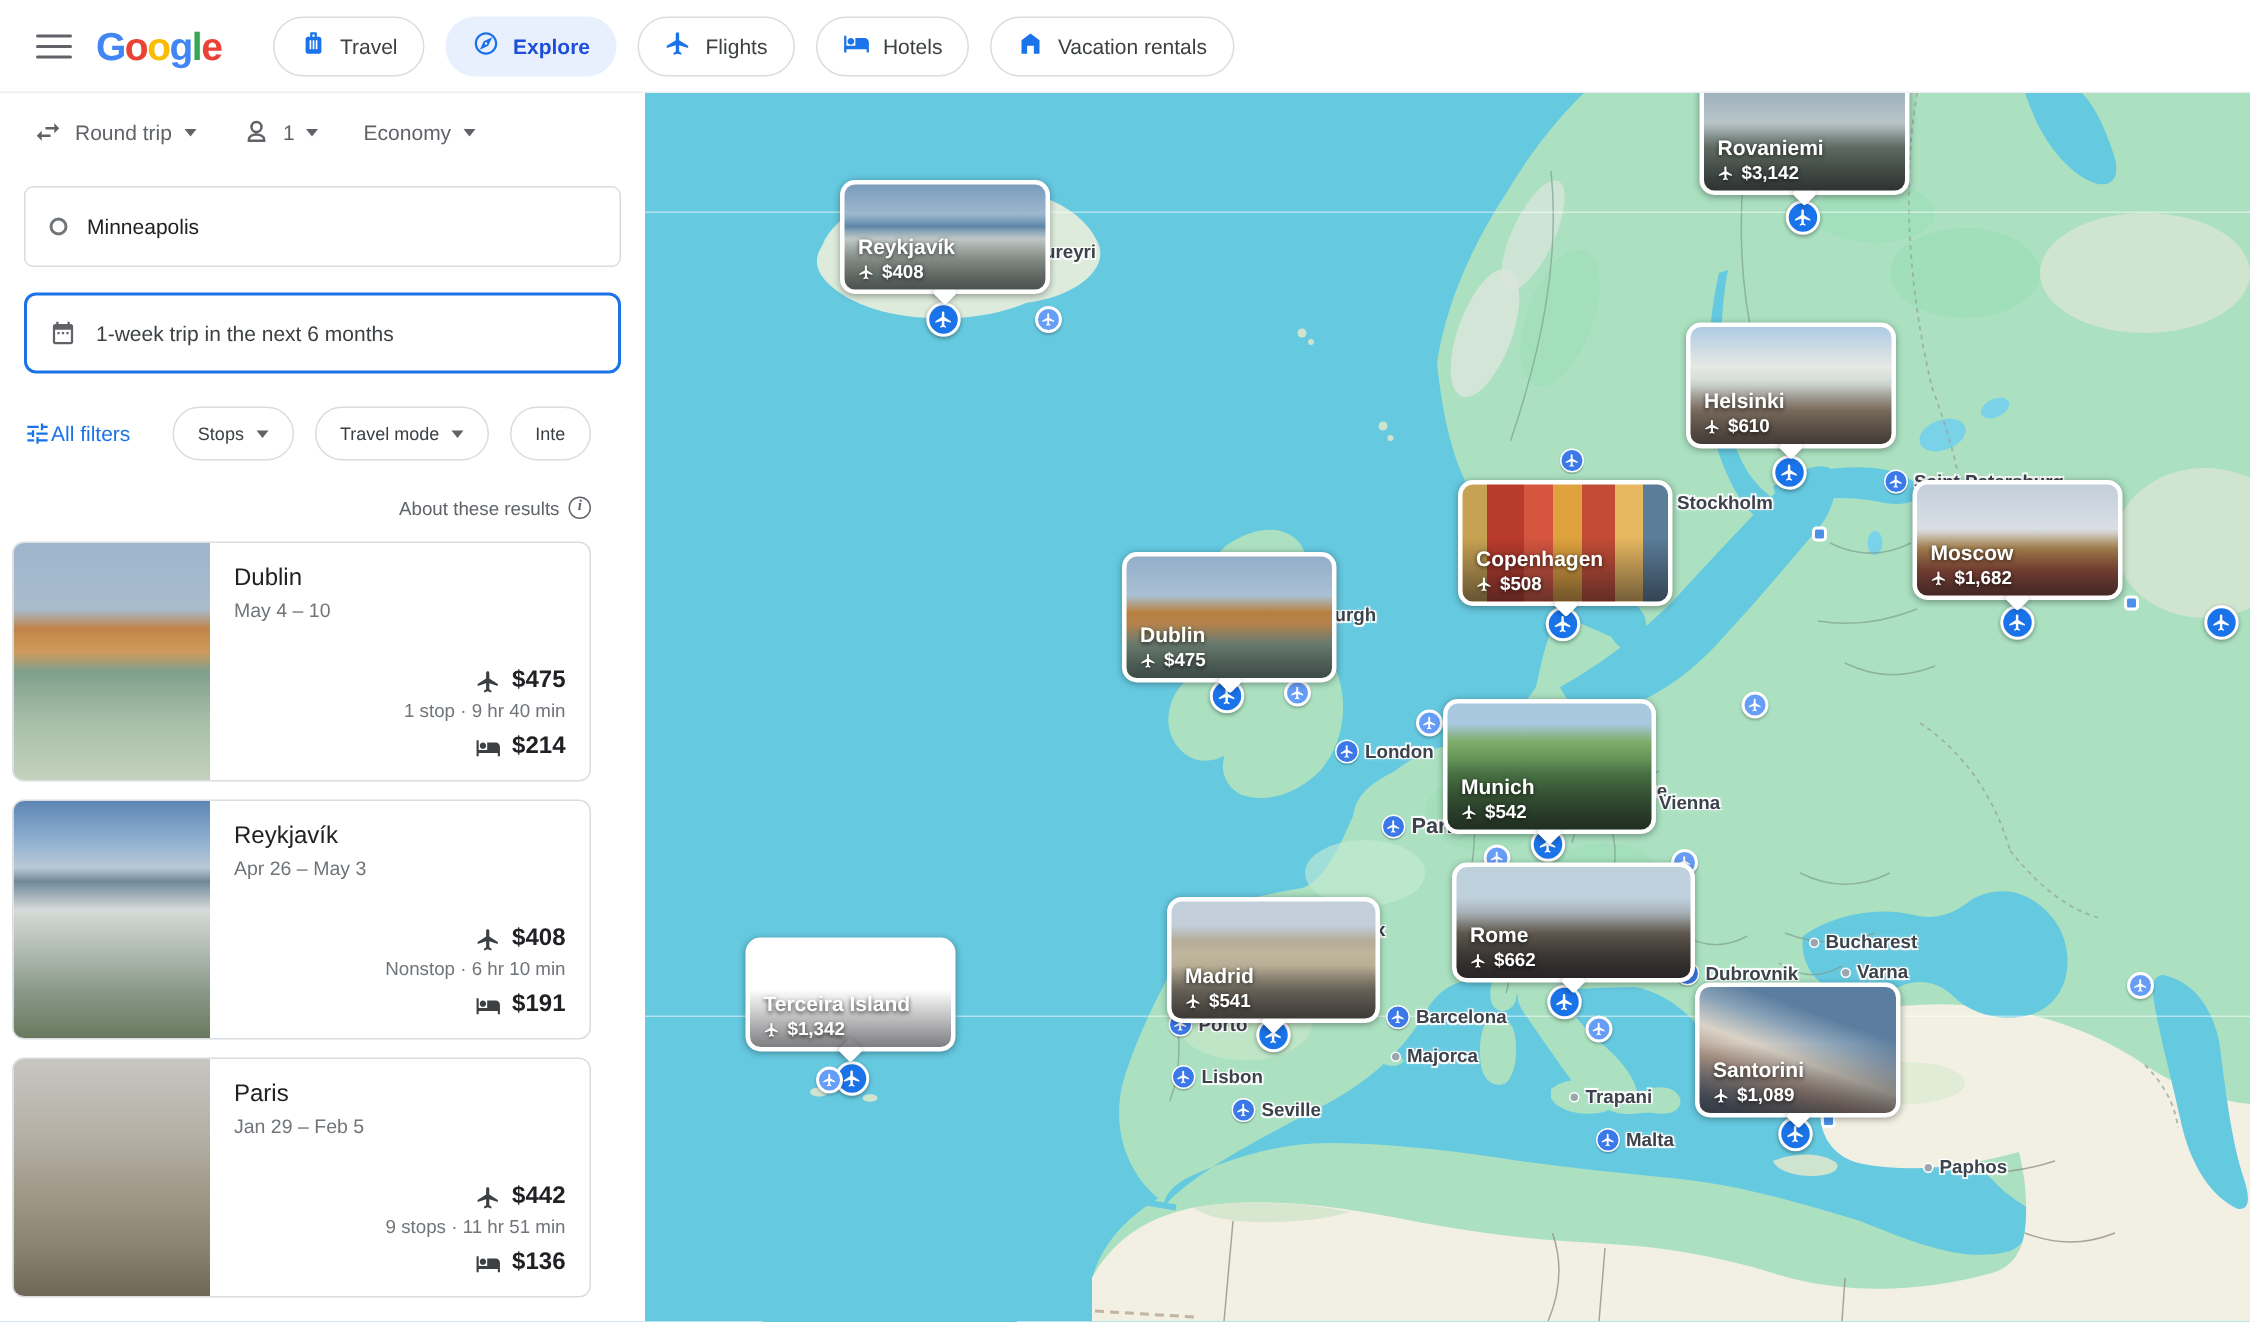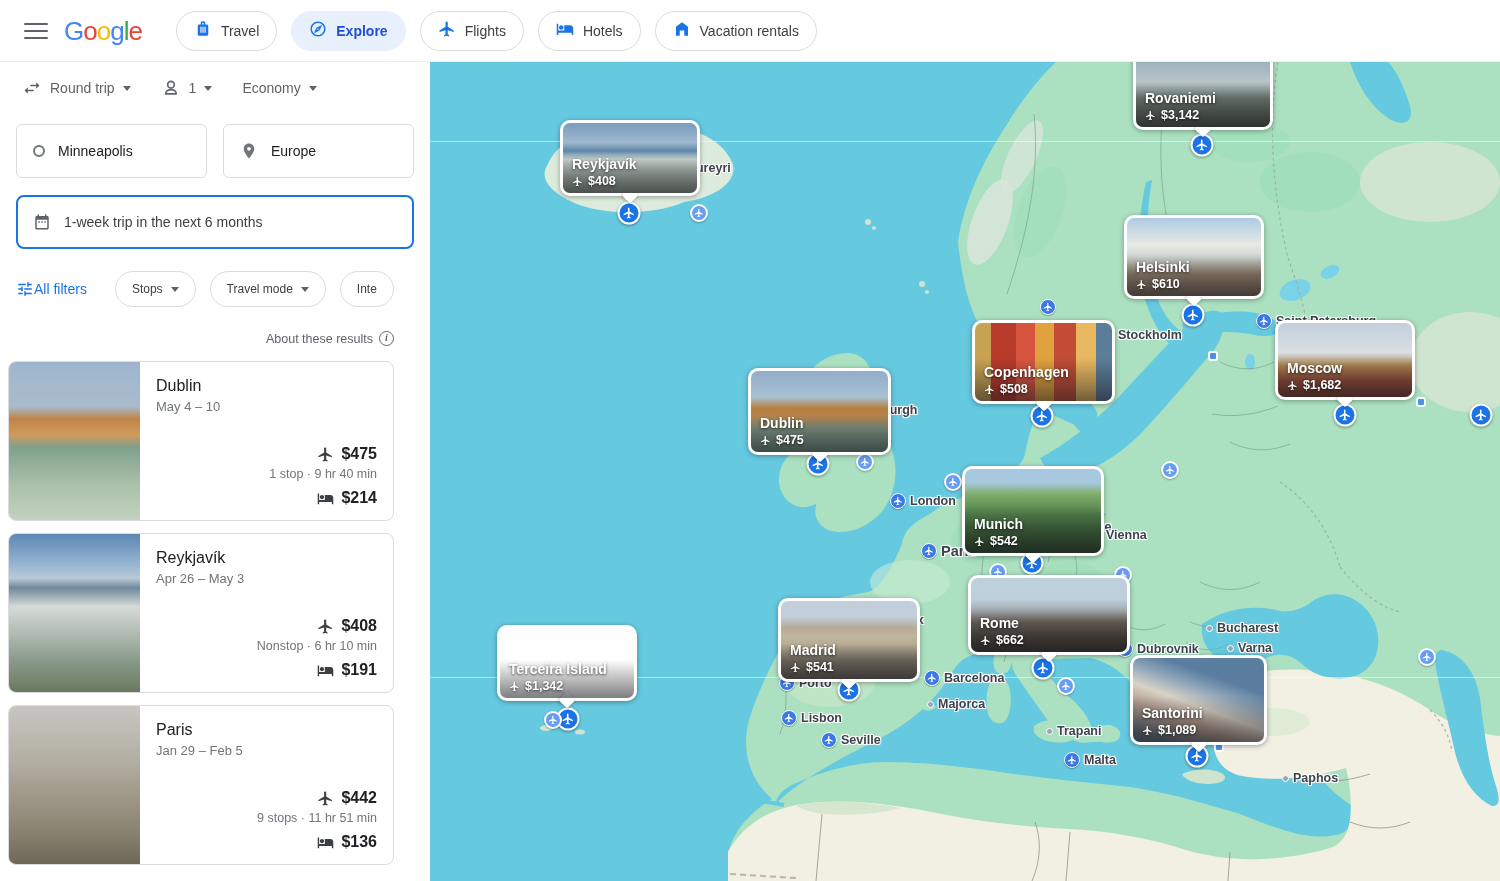--- a/index.html
+++ b/index.html
@@ -4,21 +4,21 @@
 <style>
   * { box-sizing: border-box; margin: 0; padding: 0; }
   html,body { font-family: "Liberation Sans", "DejaVu Sans", sans-serif; }
   #app { position: relative; width: 1500px; height: 881px; background: #fff; overflow: hidden; }
 
   
   #topbar { position: absolute; left:0; top:0; width:1500px; height:62px; background:#fff;
             display:flex; align-items:center; padding-left:16px; z-index:50; border-bottom:1px solid #eceef0;}
   .hamburger { width:40px; height:40px; display:flex; flex-direction:column; justify-content:center; gap:5px; padding:0 8px; cursor:pointer;}
   .hamburger i { display:block; height:2px; background:#5f6368; border-radius:1px;}
-  #logo { font-size:26px; font-weight:400; letter-spacing:-1px; margin-left:8px; margin-right:34px; line-height:1;}
+  #logo { font-size:26px; font-weight:700; letter-spacing:-1px; margin-left:8px; margin-right:34px; line-height:1;}
   #nav { display:flex; gap:14px; align-items:center;}
   .navchip { display:flex; align-items:center; gap:9px; height:40px; padding:0 17px; border:1px solid #dadce0;
              border-radius:20px; font-size:14px; color:#3c4043; background:#fff; cursor:pointer; white-space:nowrap;}
   .navchip svg { width:18px; height:18px; fill:#1a73e8; }
   .navchip.active { background:#e8f0fe; border-color:#e8f0fe; color:#1d4ed8; font-weight:700;}
 
   
   #sidebar { position:absolute; left:0; top:62px; width:430px; height:819px; background:#fff; z-index:20; overflow:hidden;}
   #tripopts { display:flex; align-items:center; gap:30px; margin:16px 0 0 22px; color:#5f6368; font-size:14px;}
   .tripopt { display:flex; align-items:center; gap:8px; cursor:pointer;}
@@ -157,28 +157,20 @@
       <div class="tripopt">
         <span>Economy</span>
         <span class="caret"></span>
       </div>
     </div>
 
     <div id="odrow">
       <div class="odbox">
         <span class="circle-ic"></span>
         <span>Minneapolis</span>
-      </div>
-      <div class="odbox">
-        <span class="pin-ic">
-            <svg viewBox="0 0 24 24">
-              <path d="M12 2C8.13 2 5 5.13 5 9c0 5.25 7 13 7 13s7-7.75 7-13c0-3.87-3.13-7-7-7zm0 9.5c-1.38 0-2.5-1.12-2.5-2.5s1.12-2.5 2.5-2.5 2.5 1.12 2.5 2.5-1.12 2.5-2.5 2.5z"></path>
-            </svg>
-          </span>
-        <span>Europe</span>
       </div>
     </div>
 
     <div id="datebox">
       <span class="cal-ic">
           <svg viewBox="0 0 24 24">
             <path d="M9 11H7v2h2v-2zm4 0h-2v2h2v-2zm4 0h-2v2h2v-2zm2-7h-1V2h-2v2H8V2H6v2H5c-1.11 0-1.99.9-1.99 2L3 20c0 1.1.89 2 2 2h14c1.1 0 2-.9 2-2V6c0-1.1-.9-2-2-2zm0 16H5V9h14v11z"></path>
           </svg>
         </span>
       <span>1-week trip in the next 6 months</span>

